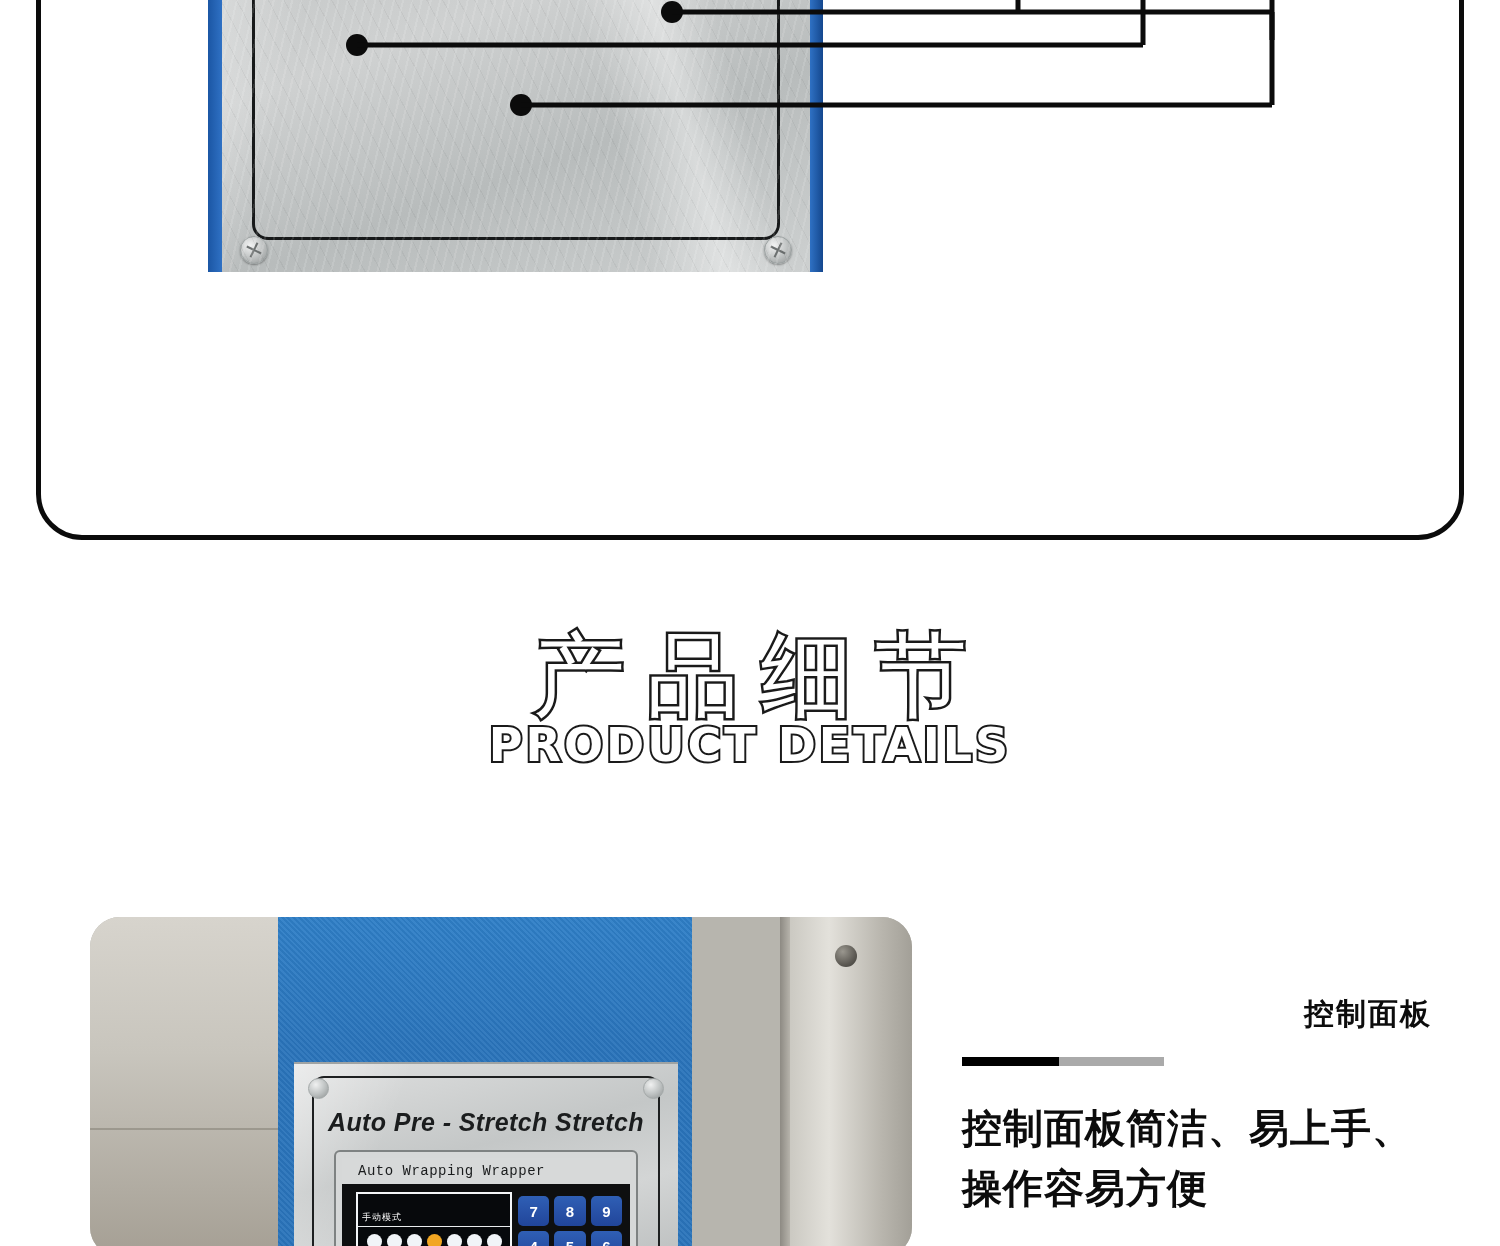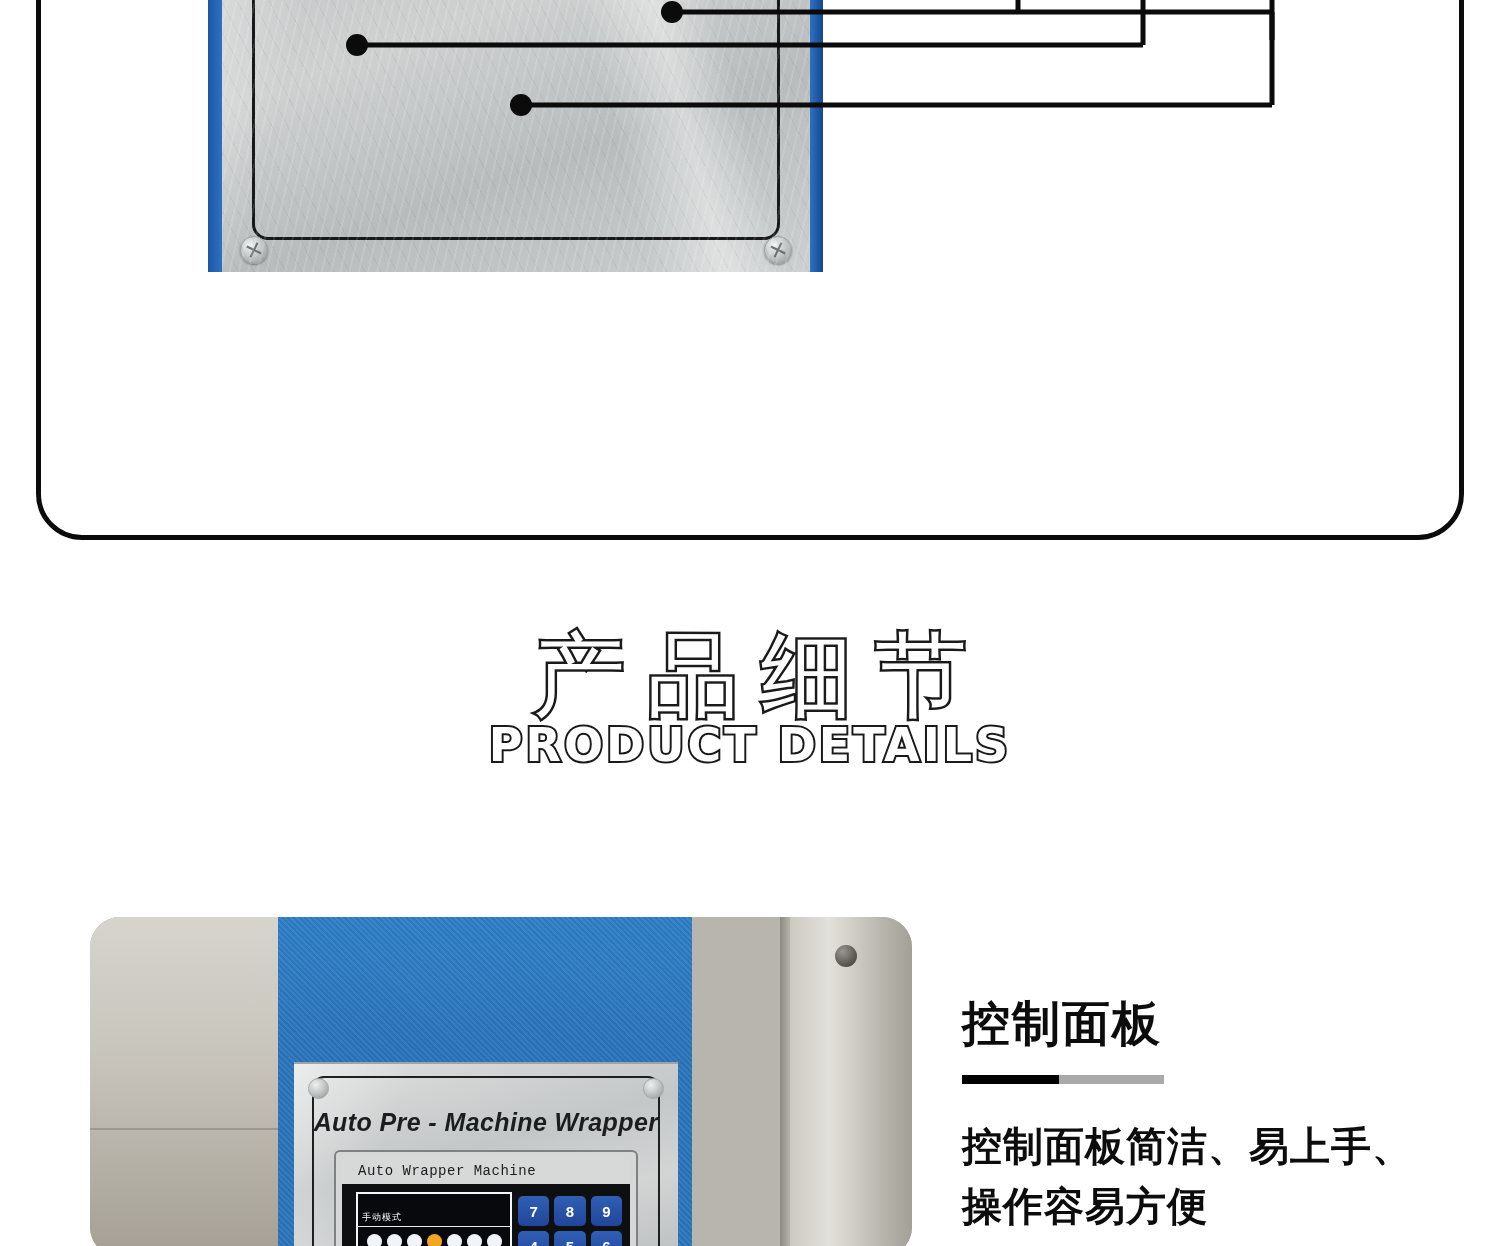--- a/index.html
+++ b/index.html
@@ -268,26 +268,27 @@
 
   
   .detail-copy {
     position: absolute;
     left: 962px;
     top: 82px;
     width: 470px;
   }
   .dc-heading {
     font-family:"DejaVu Sans", sans-serif;
-    font-size: 48px;
+    font-size: 30px;
     font-weight: 700;
     color:#0c0c0c;
     letter-spacing: 2px;
     line-height: 1;
     margin: 0;
+    text-align: right;
   }
   .dc-divider {
     margin-top: 28px;
     width: 202px;
     height: 9px;
     display:flex;
   }
   .dc-divider .seg-dark { width: 97px; height: 100%; }
   .dc-divider .seg-light { width: 105px; height: 100%; }
   .dc-body {
@@ -350,24 +351,24 @@
     <div class="dp-column-edge"></div>
     <div class="dp-column"></div>
     <div class="dp-screw-top"></div>
 
     <div class="dp-panel"></div>
 
     <div class="dp-faceplate">
       <div class="fp-line"></div>
       <div class="dp-fp-screw l"></div>
       <div class="dp-fp-screw r"></div>
-      <div class="dp-brand">Auto Pre - Machine Wrapper</div>
+      <div class="dp-brand">Auto Pre - Stretch Stretch</div>
 
       <div class="dp-hmi">
-        <div class="hmi-title">Auto Wrapper Machine</div>
+        <div class="hmi-title">Auto Wrapping Wrapper</div>
 
         <div class="hmi-body">
           <div class="hmi-mode">手动模式</div>
           <div class="hmi-leds">
             <div class="hmi-led"></div>
             <div class="hmi-led"></div>
             <div class="hmi-led"></div>
             <div class="hmi-led on"></div>
             <div class="hmi-led"></div>
             <div class="hmi-led"></div>

